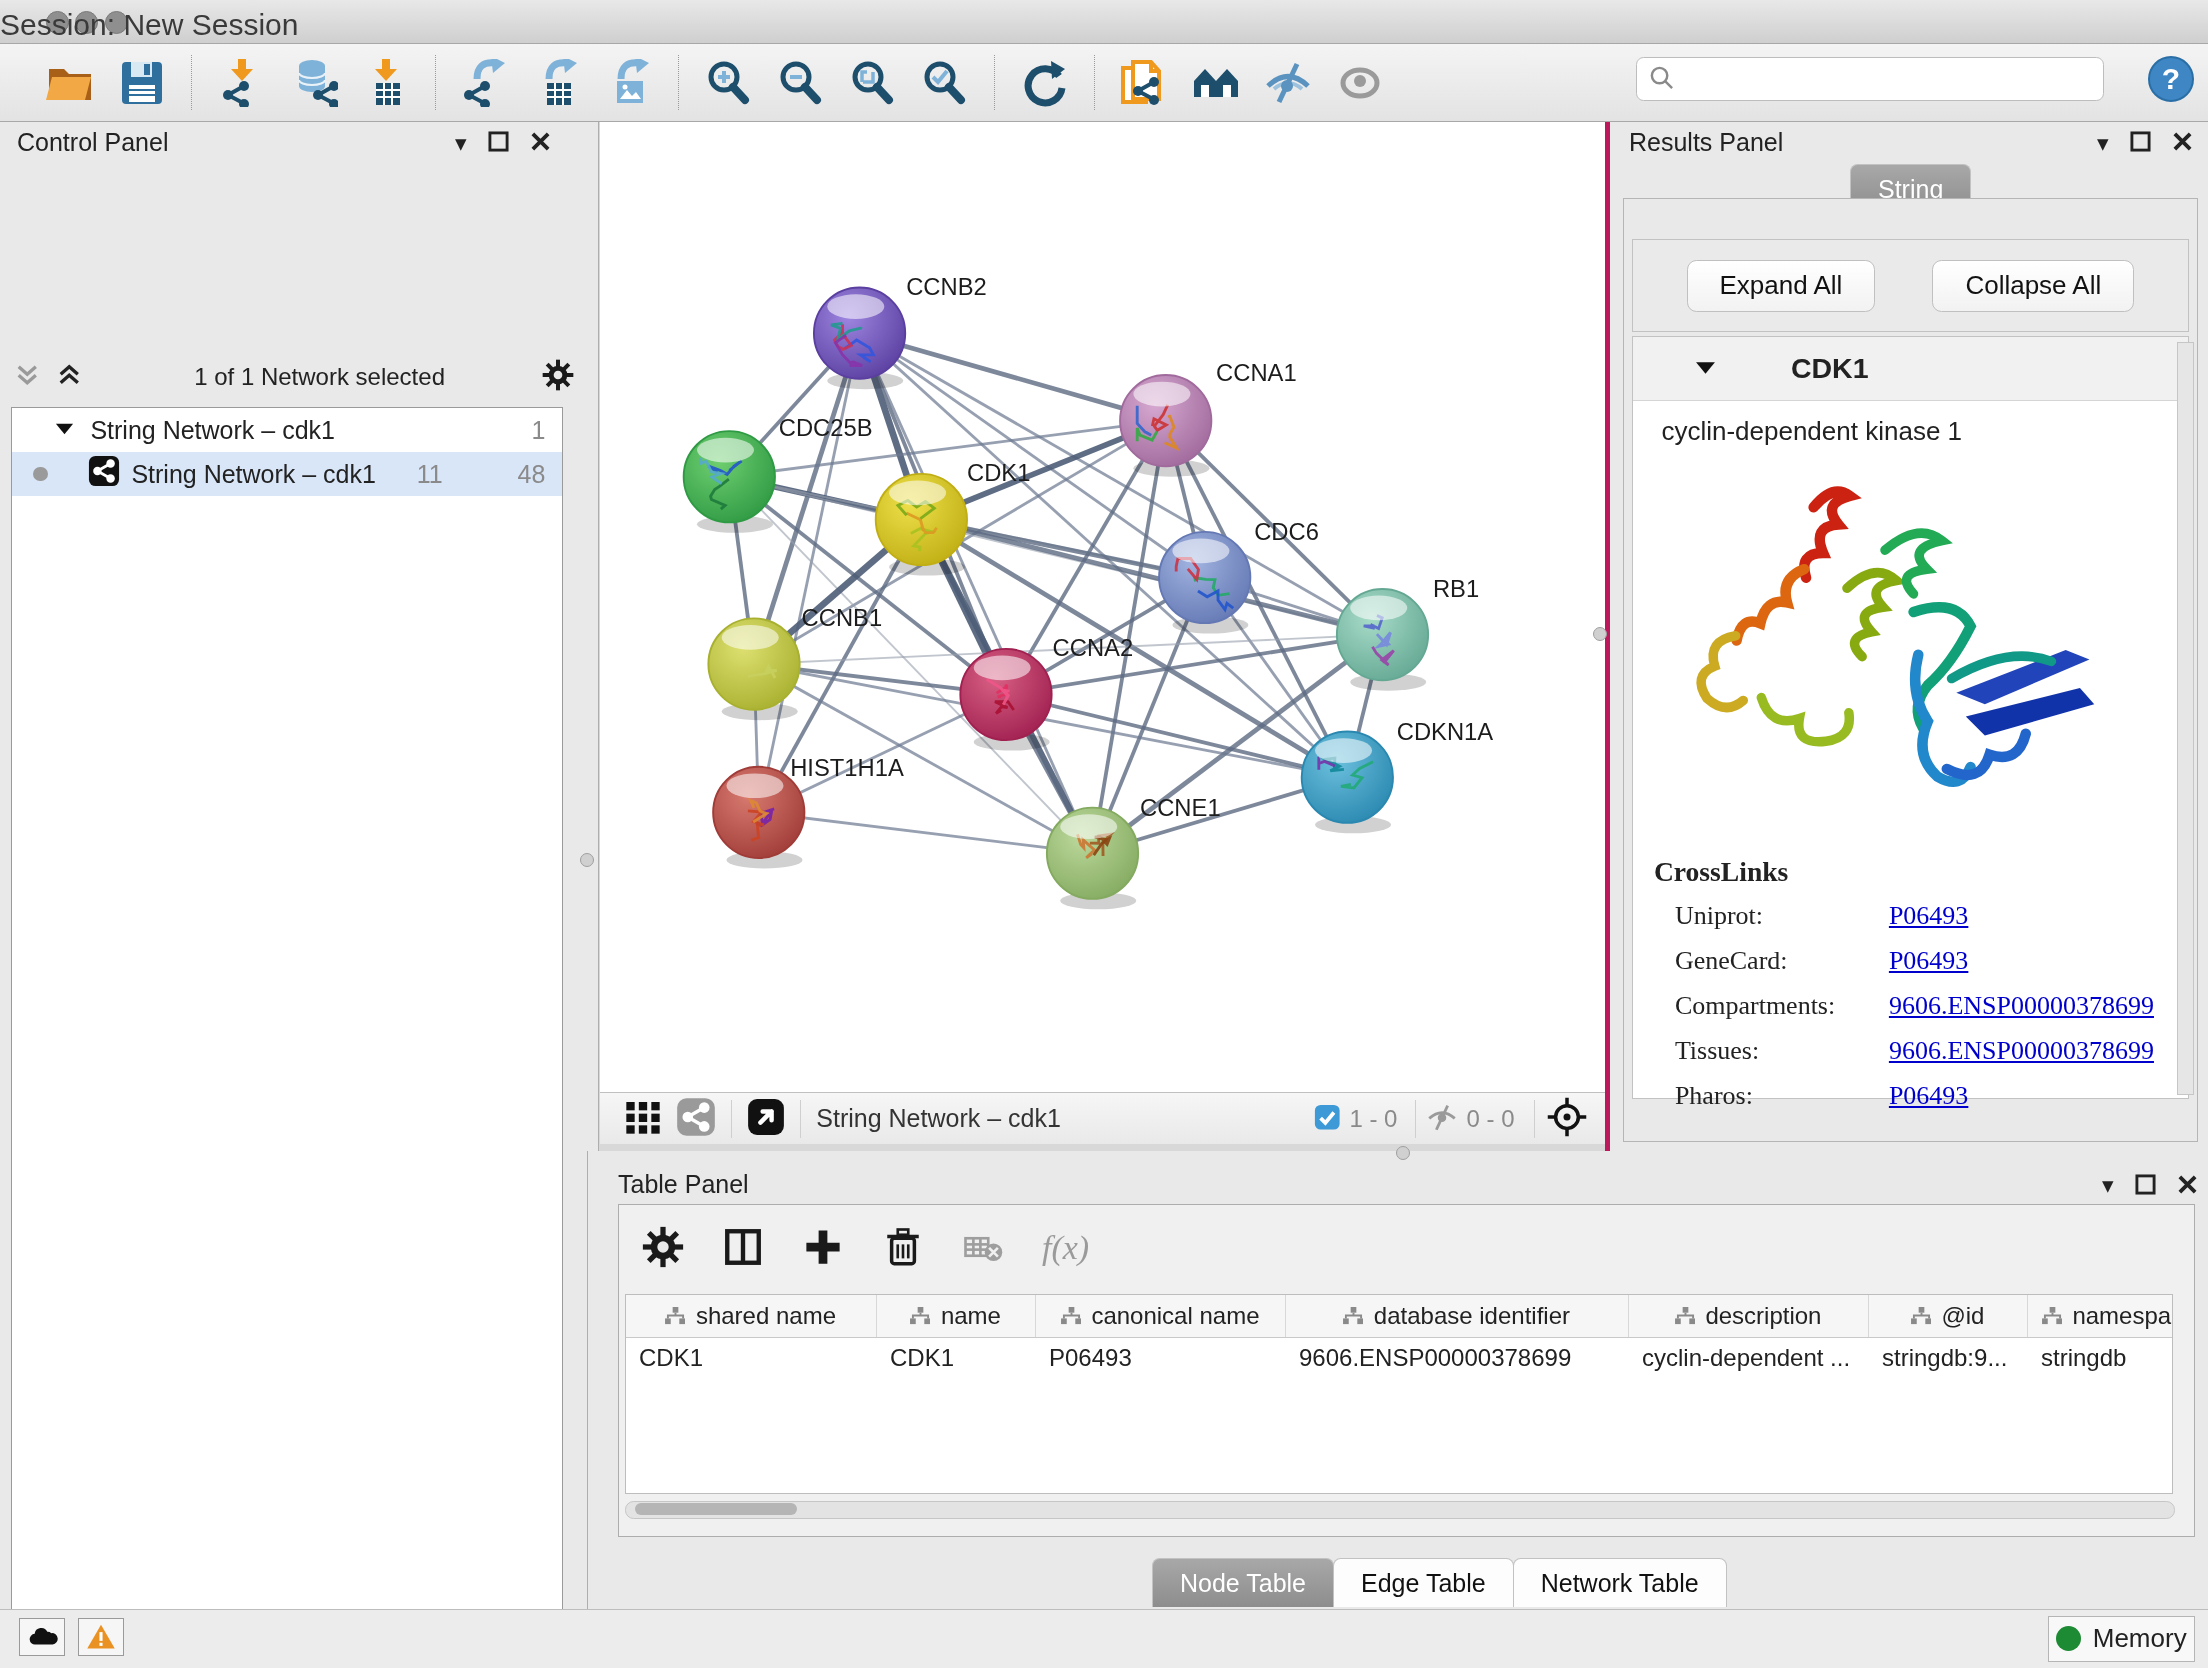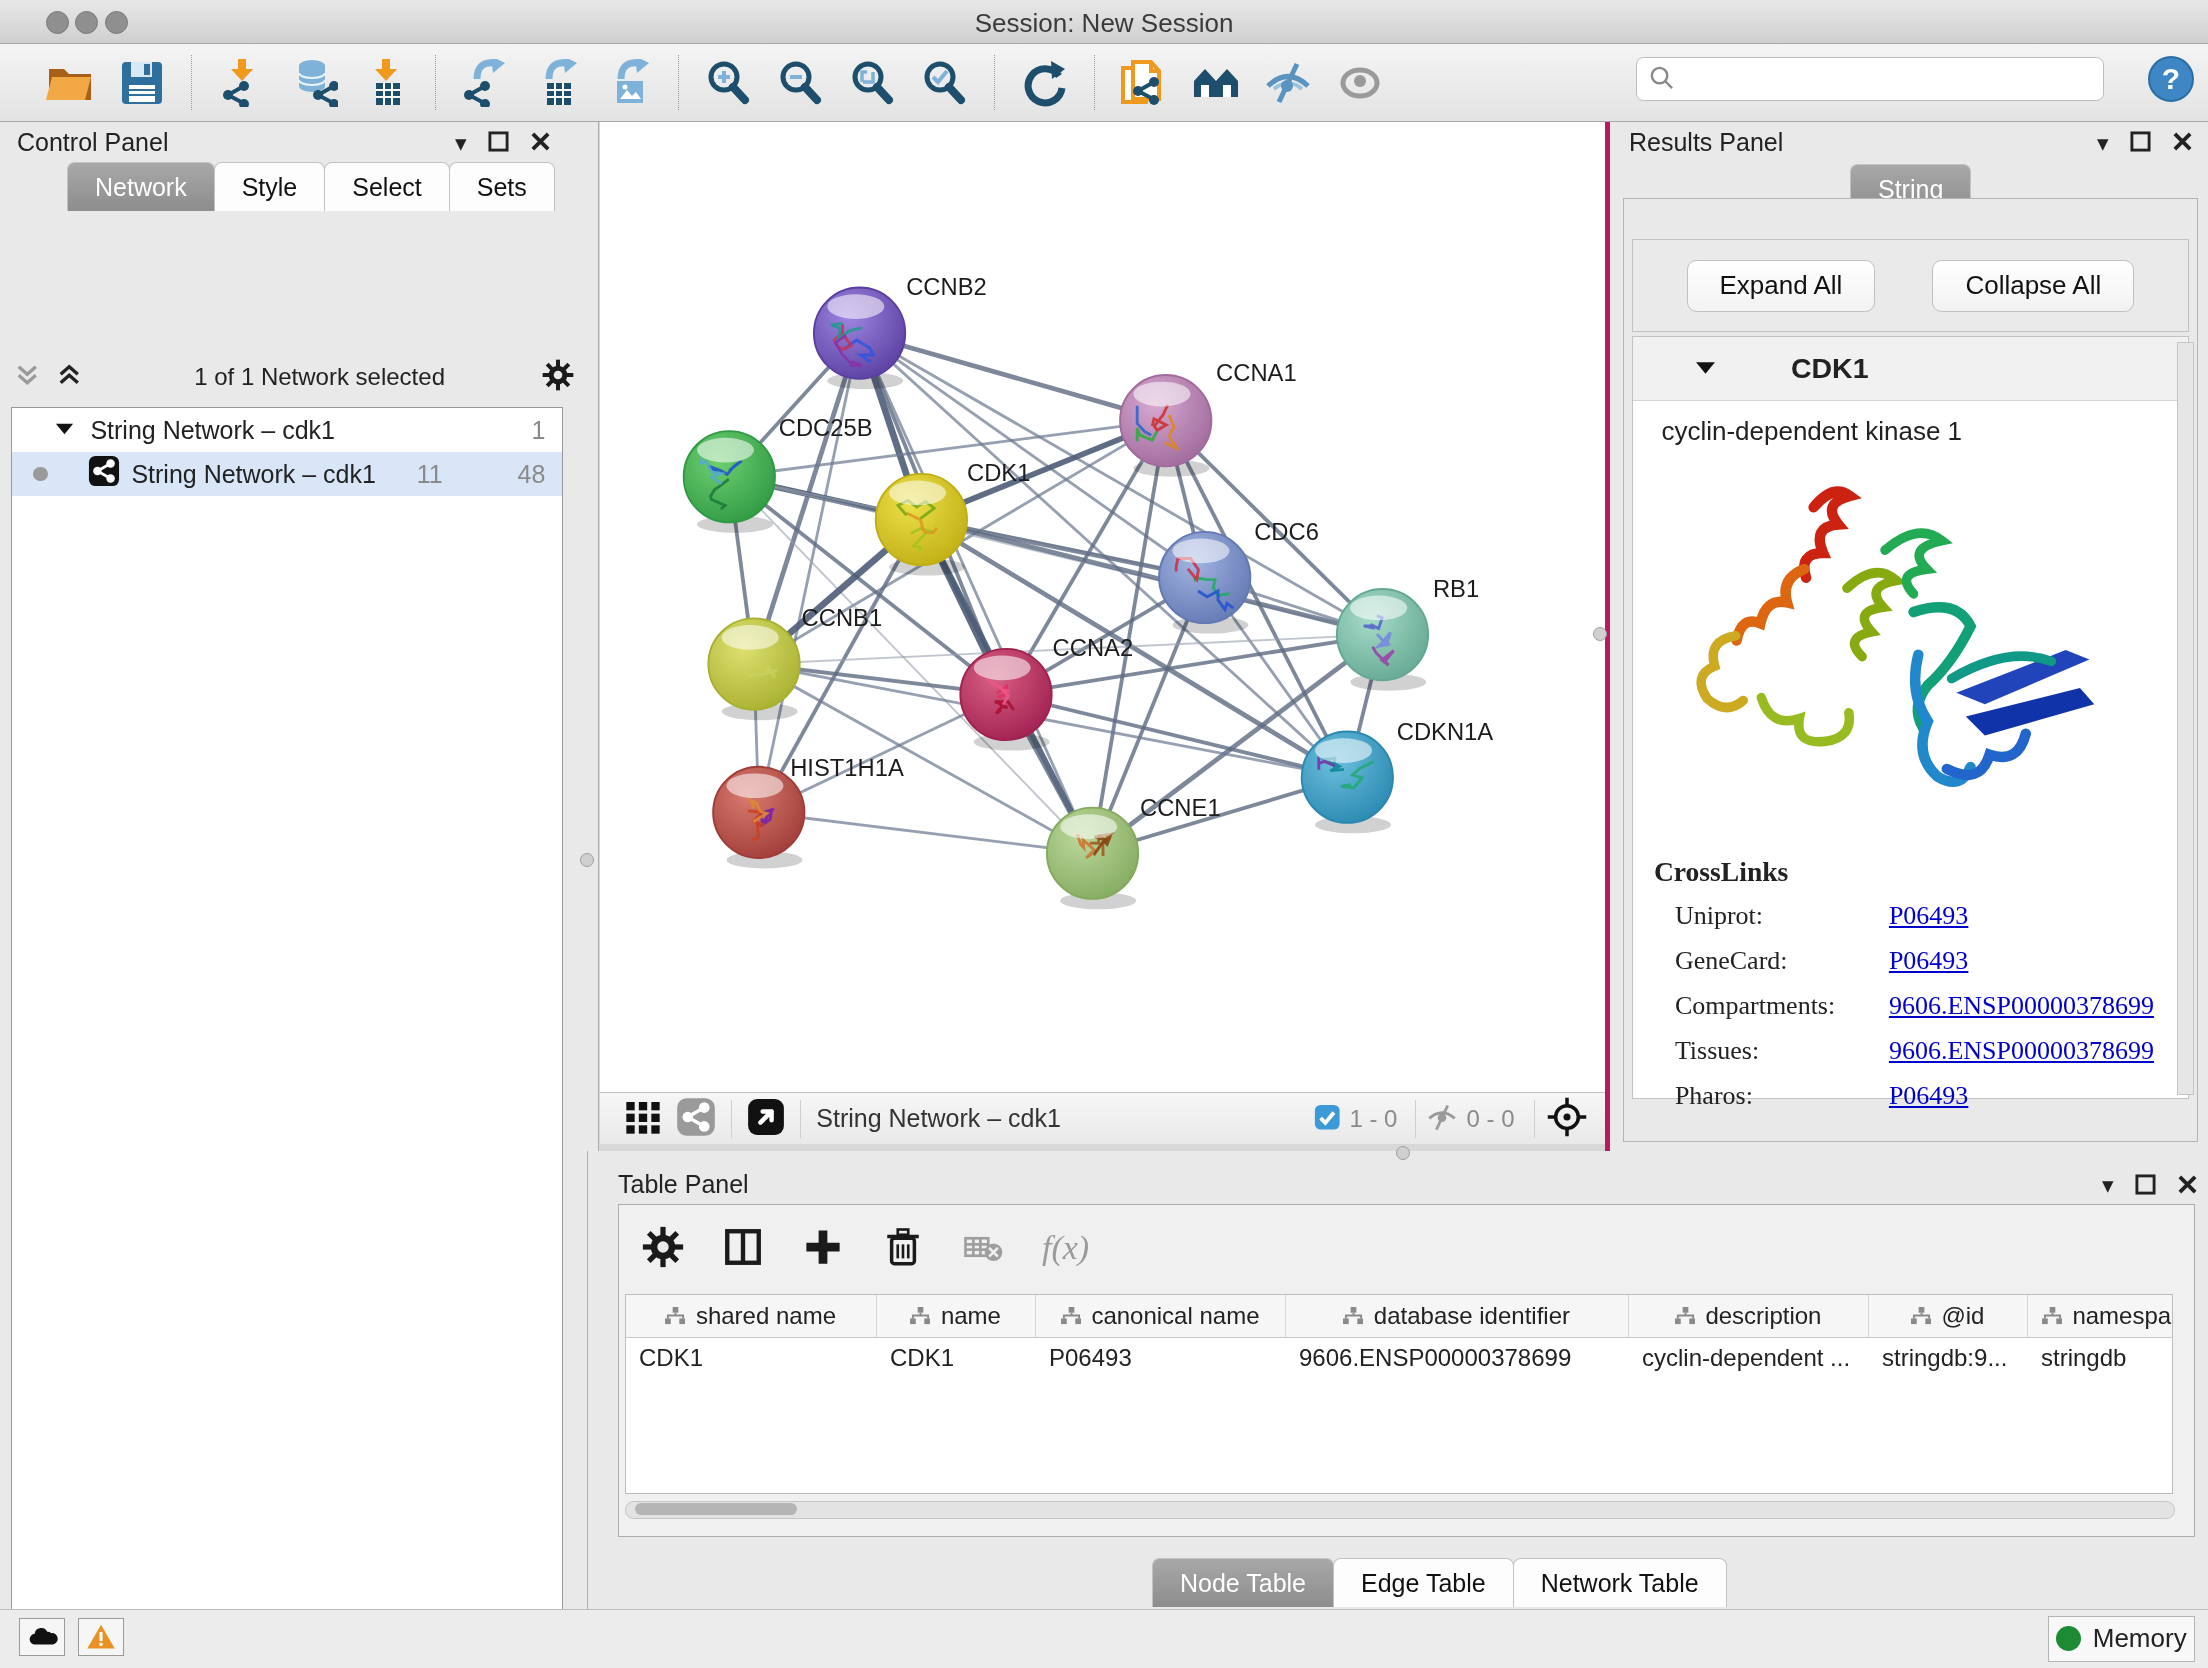--- a/index.html
+++ b/index.html
@@ -1,21 +1,21 @@
 <!DOCTYPE html>
 <html style="font-size:15px"><head>
 <meta charset="utf-8">
 <style>
   html,body{margin:0;padding:0;background:#d8d8d8;}
   body{width:2208px;height:1668px;position:relative;font-family:"Liberation Sans",sans-serif;color:#222;overflow:hidden;}
   .abs{position:absolute;}
   
   .titlebar{left:0;top:0;width:2208px;height:43px;background:linear-gradient(#e8e8e8,#cfcfcf);border-bottom:1px solid #a8a8a8;}
   .tlight{position:absolute;top:10.5px;width:21px;height:21px;border-radius:50%;background:#8f8f8f;border:1px solid #7a7a7a;}
-  .wtitle{position:absolute;top:7.6px;left:0;width:100%;text-align:center;font-size:26px;color:#3a3a3a;}
+  .wtitle{position:absolute;top:7.6px;left:0;width:100%;font-size:30px;color:#3a3a3a;}
   
   .toolbar{left:0;top:44px;width:2208px;height:78px;background:linear-gradient(#f4f4f4,#e3e3e3);border-bottom:1px solid #a8a8a8;display:flex;align-items:center;padding-left:34px;box-sizing:border-box;}
   .tb-btn{width:53px;height:53px;display:flex;align-items:center;justify-content:center;margin:0 9.5px;}
   .tb-btn svg{width:48px;height:48px;}
   .tb-sep{width:0;height:55px;border-left:1.9px dotted #9a9a9a;margin:0 13.3px;}
   .searchbox{position:absolute;left:1636px;top:57px;width:468px;height:44px;background:#fff;border:1px solid #bdbdbd;border-radius:7.6px;display:flex;align-items:center;padding-left:11.4px;box-sizing:border-box;}
   .searchbox input{border:none;outline:none;font-size:23px;width:399px;background:transparent;font-family:"Liberation Sans",sans-serif;}
   .helpbtn{position:absolute;left:2147px;top:55px;width:48px;height:48px;}
   
   .panel-title{font-size:25px;color:#222;}
@@ -277,26 +277,20 @@
   <div class="abs" style="left:17px;top:5.7px;"><span class="panel-title">Control Panel</span></div>
   <div class="pchrome" style="left:455px;top:7.6px;">
     <span class="pc">▾</span>
     <span><svg width="21" height="21" viewBox="0 0 22 22">
           <rect x="2" y="2" width="18" height="18" fill="none" stroke="#222" stroke-width="3"></rect>
         </svg></span>
     <span><svg width="21" height="21" viewBox="0 0 22 22">
           <path d="M3 3 L19 19 M19 3 L3 19" stroke="#222" stroke-width="4"></path>
         </svg></span>
   </div>
-  <div class="tabs-row" style="left:67px;top:40px;" id="control-tabs">
-      <span class="tab sel">Network</span>
-      <span class="tab">Style</span>
-      <span class="tab">Select</span>
-      <span class="tab">Sets</span>
-    </div>
   <div class="selrow">
     <span class="chev"><svg width="28.5" height="28.5" viewBox="0 0 30 30">
           <path d="M6 6 l9 8 9-8 M6 15 l9 8 9-8" fill="none" stroke="#9a9a9a" stroke-width="3.5"></path>
         </svg></span>
     <span class="chev"><svg width="28.5" height="28.5" viewBox="0 0 30 30">
           <path d="M6 14 l9-8 9 8 M6 23 l9-8 9 8" fill="none" stroke="#222" stroke-width="3.5"></path>
         </svg></span>
     <span class="seltext">1 of 1 Network selected</span>
     <span id="cp-gear"><svg width="32" height="32" viewBox="0 0 48 48">
           <rect x="21" y="1" width="6" height="11" fill="#1a1a1a" transform="rotate(0 24 24)"></rect>

